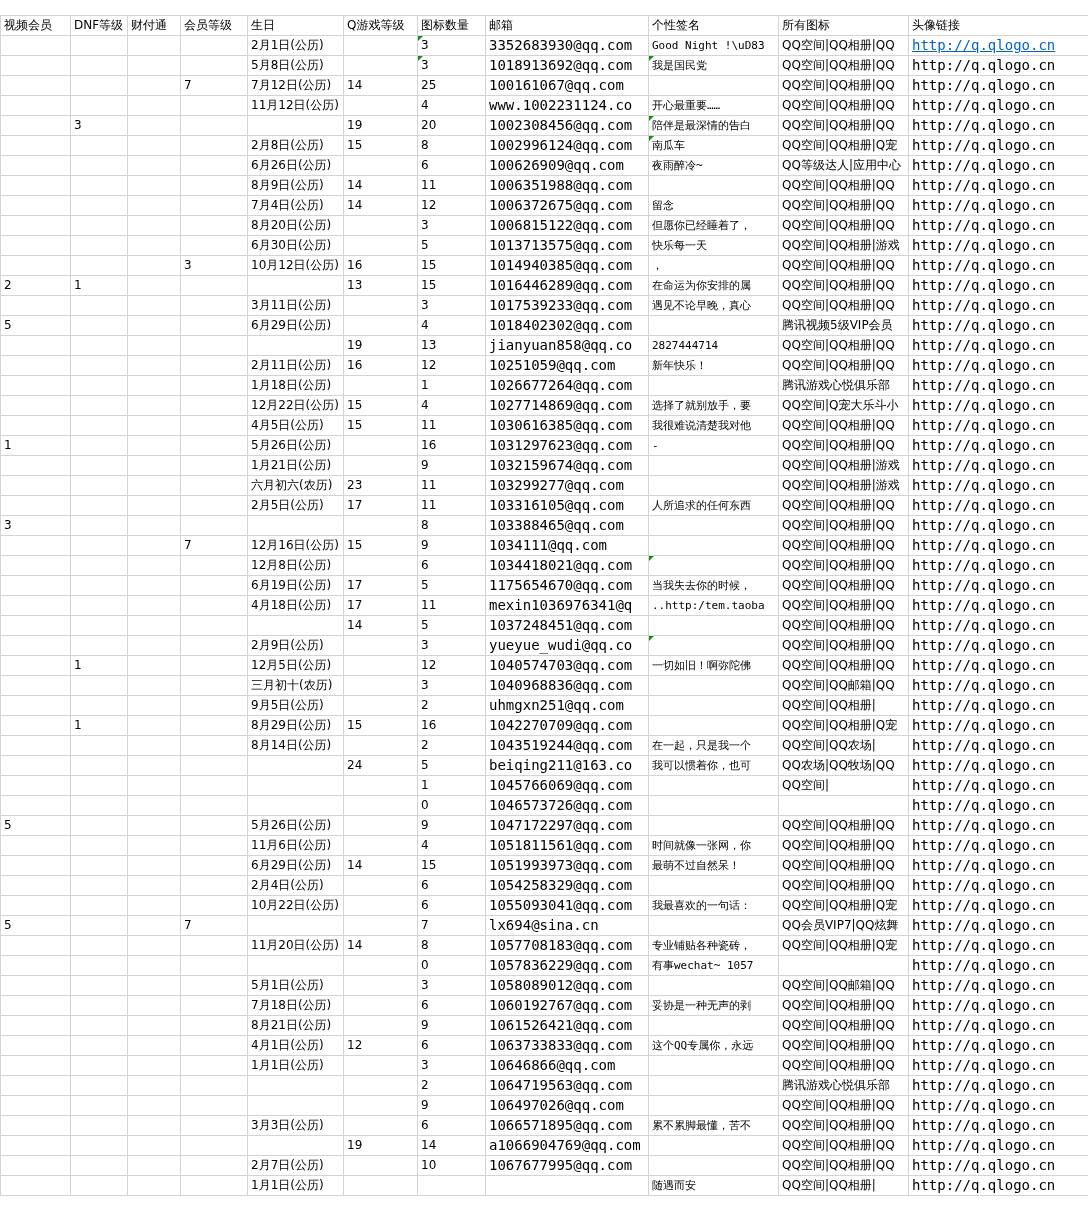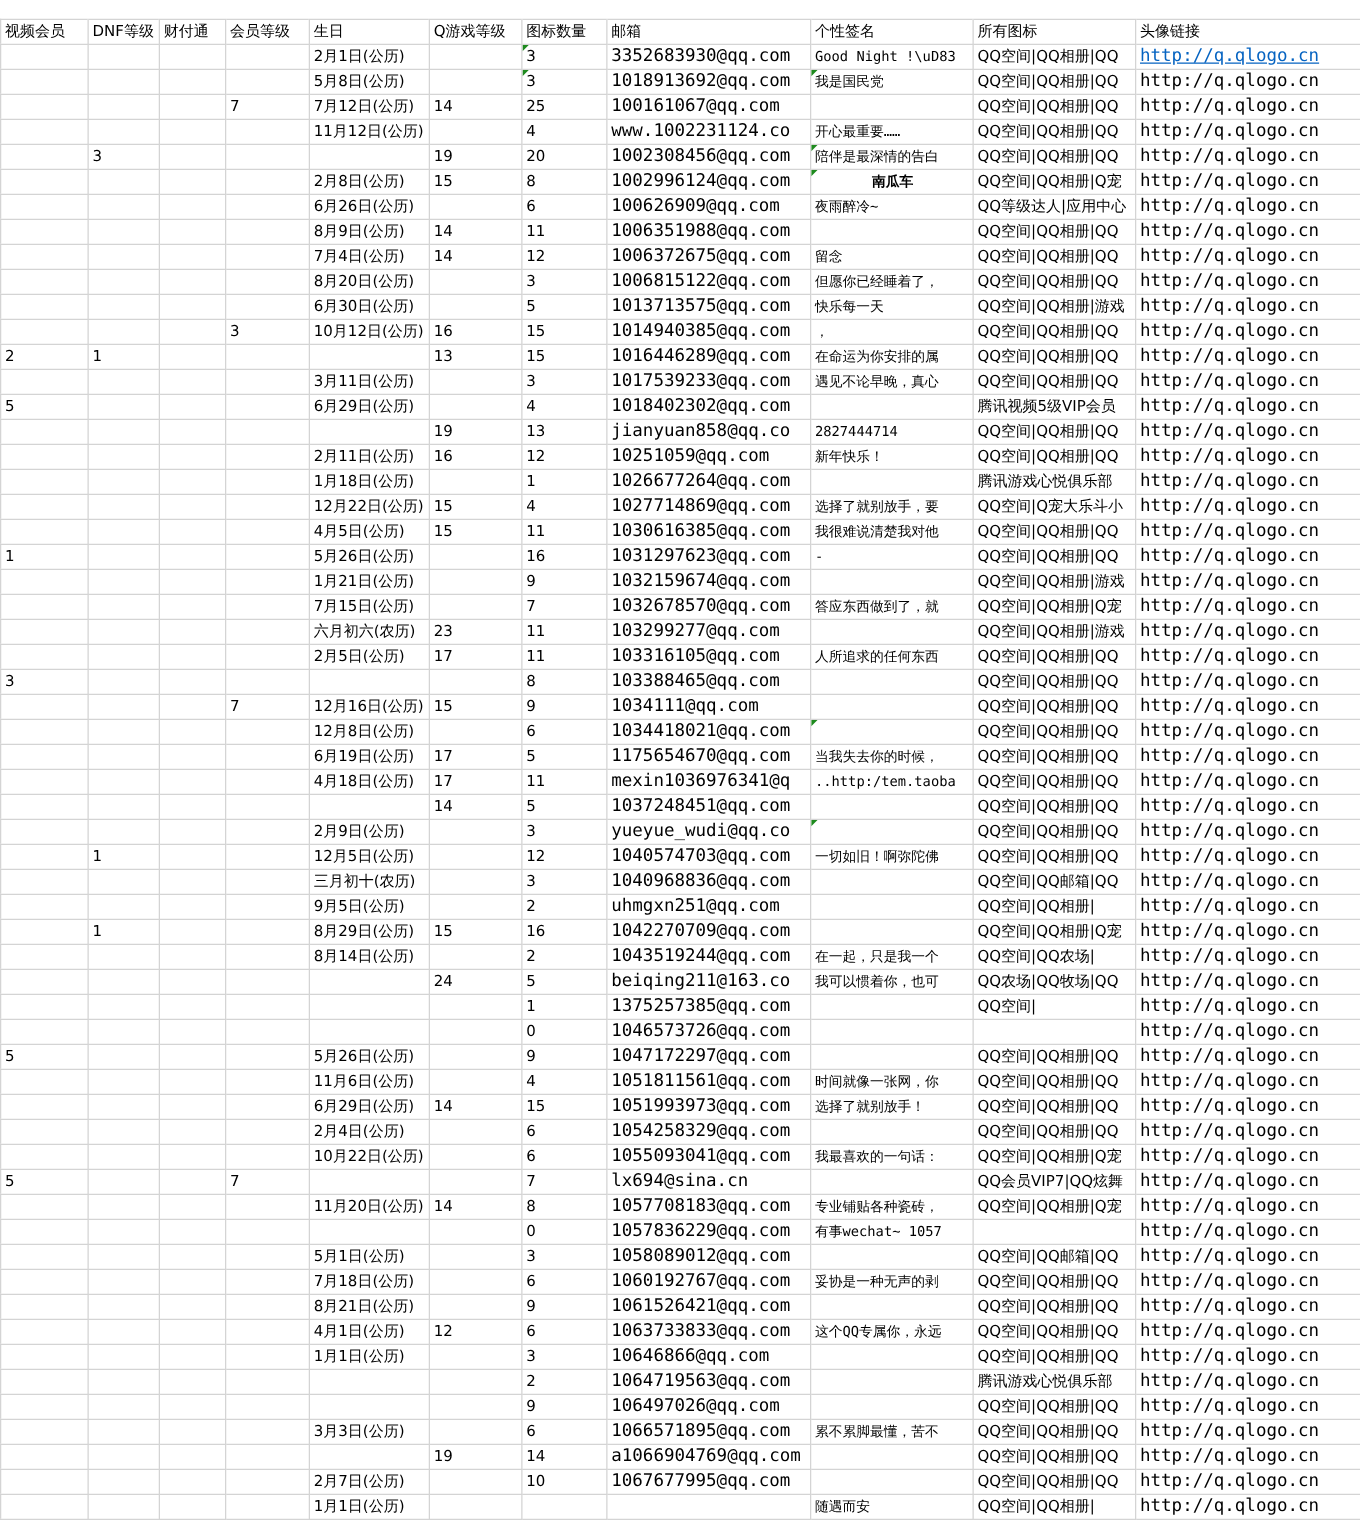--- a/index.html
+++ b/index.html
@@ -8,21 +8,21 @@
   .sheet{position:absolute;top:15px;left:0;}
   table{border-collapse:collapse;table-layout:fixed;width:1088px;
         border-top:1px solid #d4d4d4;border-left:1px solid #d4d4d4;}
   th,td{box-sizing:border-box;height:20px;padding:0 2px 0 3px;
         border-right:1px solid #d4d4d4;border-bottom:1px solid #d4d4d4;
         font-family:"DejaVu Sans",sans-serif;font-size:12px;line-height:19px;
         font-weight:normal;text-align:left;vertical-align:middle;color:#000;
         white-space:nowrap;overflow:hidden;position:relative;}
   td.mono{font-family:"DejaVu Sans Mono",monospace;font-size:14px;letter-spacing:0;}
   td.sig{font-family:"DejaVu Sans Mono","DejaVu Sans",monospace,sans-serif;font-size:11px;}
-  td.right{text-align:center;font-weight:bold;}
+  td.right{text-align:left;}
   .hyperlink{color:#0563c1;text-decoration:underline;cursor:pointer;}
   .tri{position:absolute;top:0;left:0;width:0;height:0;
        border-top:5px solid #1e8a1e;border-right:5px solid transparent;}
 </style>
 </head>
 <body>
 
 <div class="sheet">
   <table>
     <colgroup id="cols">
@@ -338,33 +338,20 @@
           <td class="mono">1032159674@qq.com</td>
           <td class="sig"></td>
           <td>QQ空间|QQ相册|游戏</td>
           <td class="mono">http://q.qlogo.cn</td>
         </tr>
         <tr>
           <td></td>
           <td></td>
           <td></td>
           <td></td>
-          <td>7月15日(公历)</td>
-          <td></td>
-          <td>7</td>
-          <td class="mono">1032678570@qq.com</td>
-          <td class="sig">答应东西做到了，就</td>
-          <td>QQ空间|QQ相册|Q宠</td>
-          <td class="mono">http://q.qlogo.cn</td>
-        </tr>
-        <tr>
-          <td></td>
-          <td></td>
-          <td></td>
-          <td></td>
           <td>六月初六(农历)</td>
           <td>23</td>
           <td>11</td>
           <td class="mono">103299277@qq.com</td>
           <td class="sig"></td>
           <td>QQ空间|QQ相册|游戏</td>
           <td class="mono">http://q.qlogo.cn</td>
         </tr>
         <tr>
           <td></td>
@@ -553,21 +540,21 @@
           <td class="mono">http://q.qlogo.cn</td>
         </tr>
         <tr>
           <td></td>
           <td></td>
           <td></td>
           <td></td>
           <td></td>
           <td></td>
           <td>1</td>
-          <td class="mono">1375257385@qq.com</td>
+          <td class="mono">1045766069@qq.com</td>
           <td class="sig"></td>
           <td>QQ空间|</td>
           <td class="mono">http://q.qlogo.cn</td>
         </tr>
         <tr>
           <td></td>
           <td></td>
           <td></td>
           <td></td>
           <td></td>
@@ -606,21 +593,21 @@
         </tr>
         <tr>
           <td></td>
           <td></td>
           <td></td>
           <td></td>
           <td>6月29日(公历)</td>
           <td>14</td>
           <td>15</td>
           <td class="mono">1051993973@qq.com</td>
-          <td class="sig">选择了就别放手！</td>
+          <td class="sig">最萌不过自然呆！</td>
           <td>QQ空间|QQ相册|QQ</td>
           <td class="mono">http://q.qlogo.cn</td>
         </tr>
         <tr>
           <td></td>
           <td></td>
           <td></td>
           <td></td>
           <td>2月4日(公历)</td>
           <td></td>

